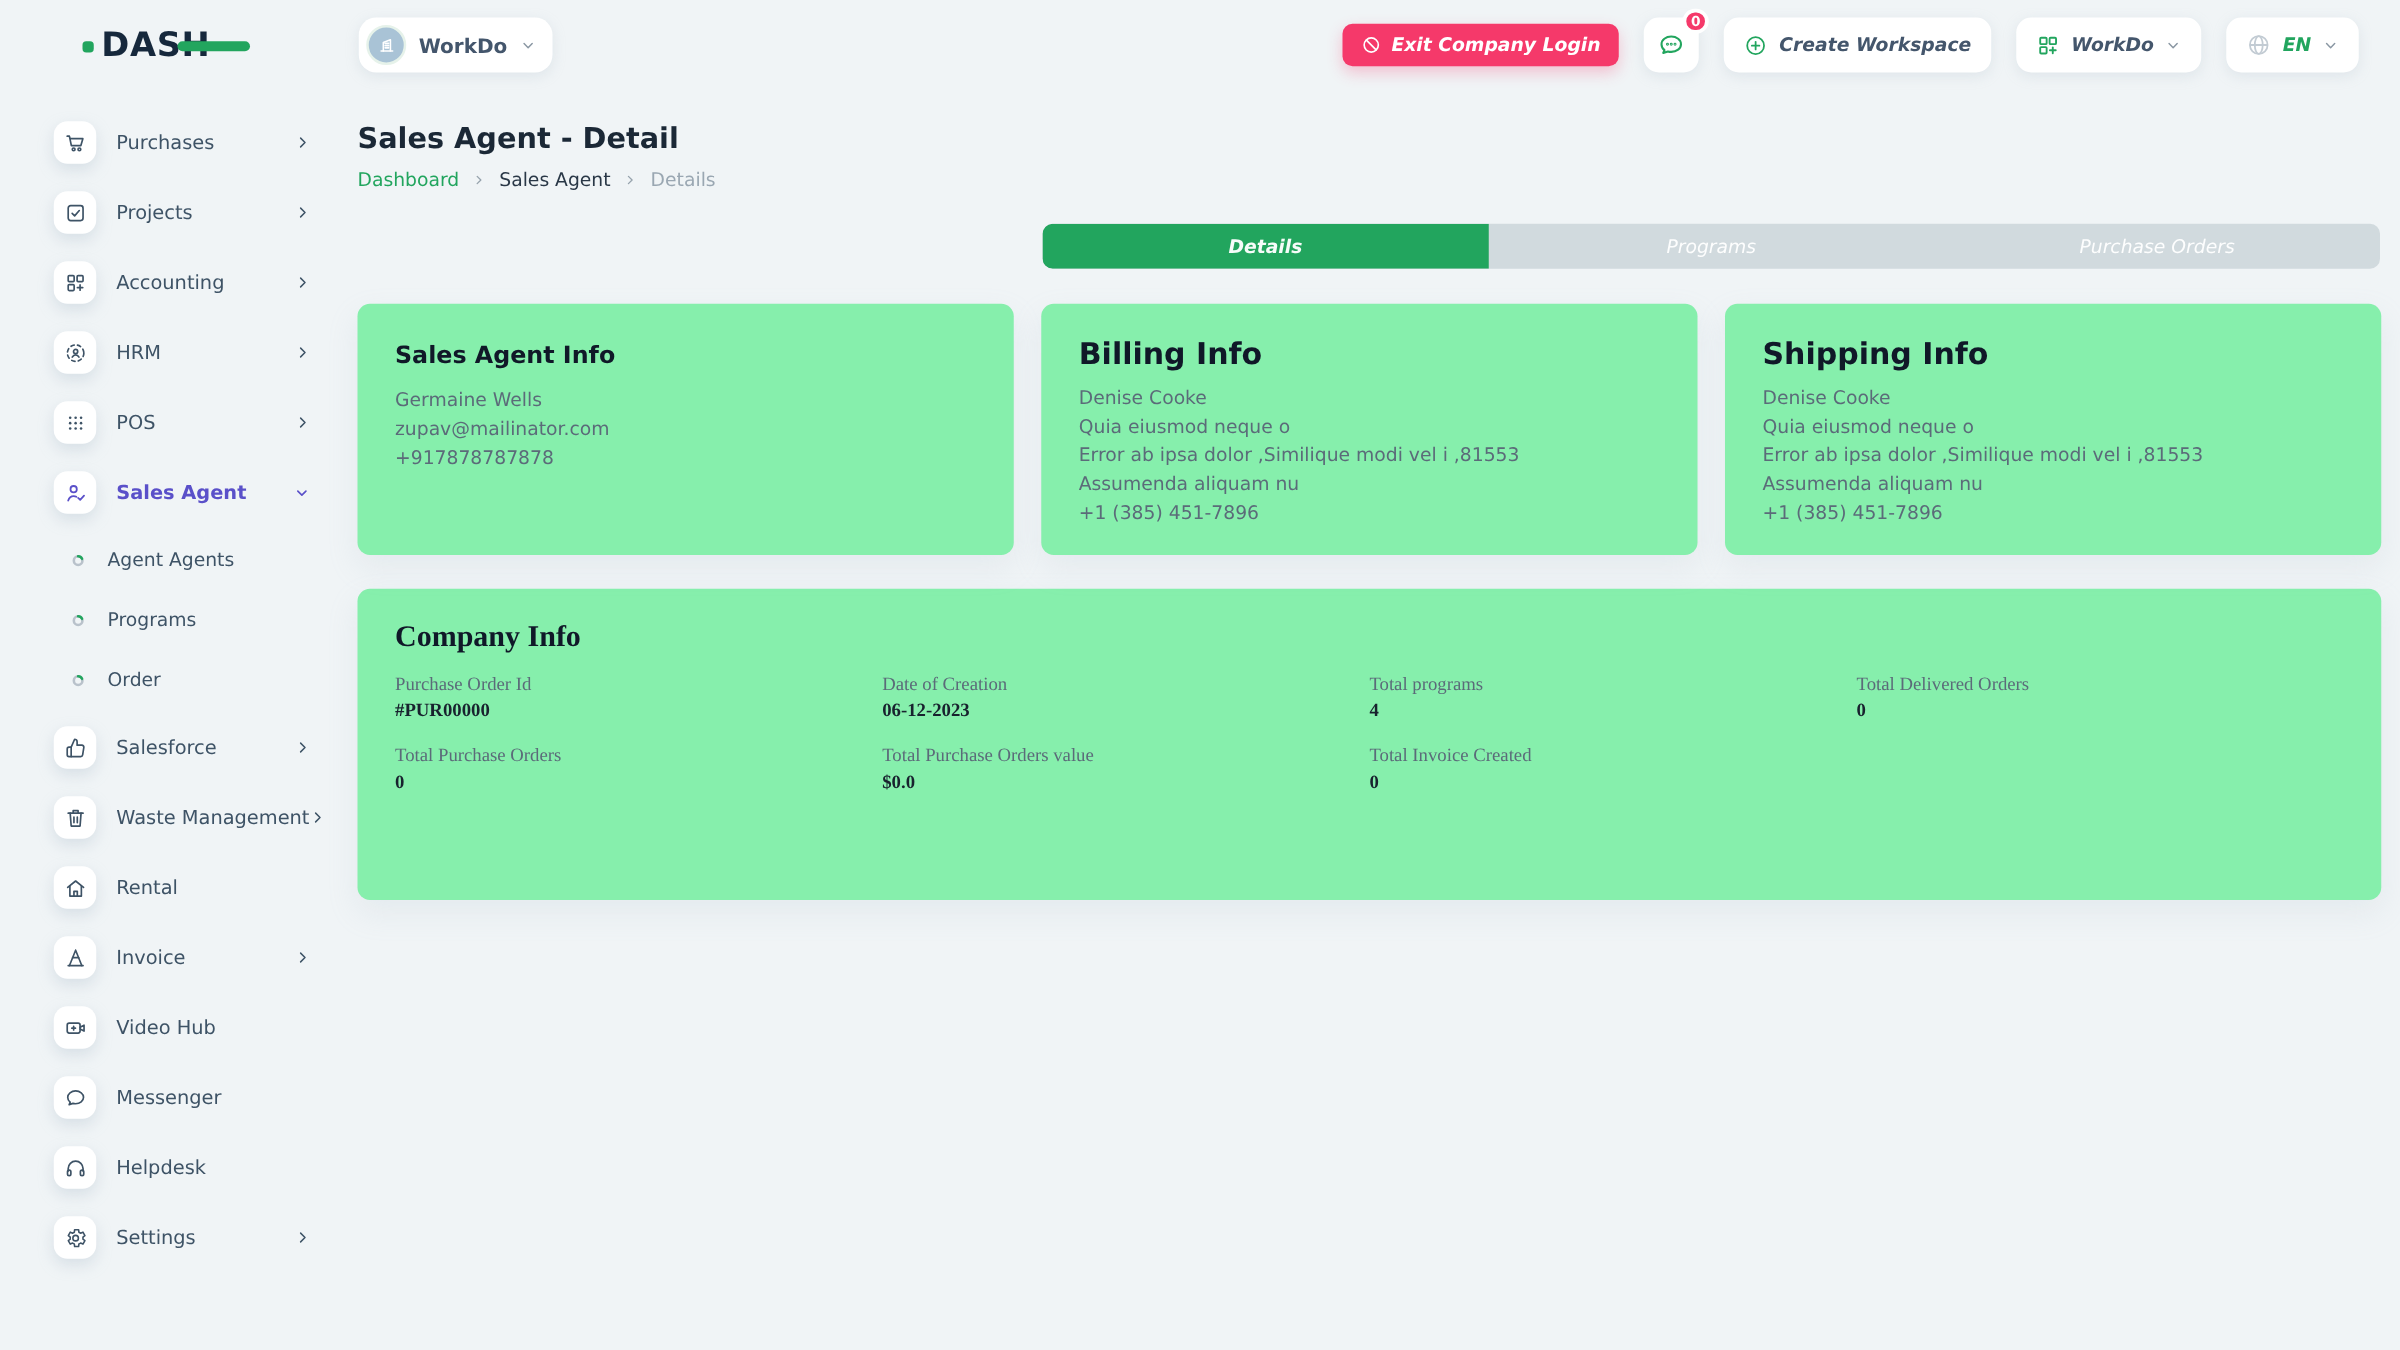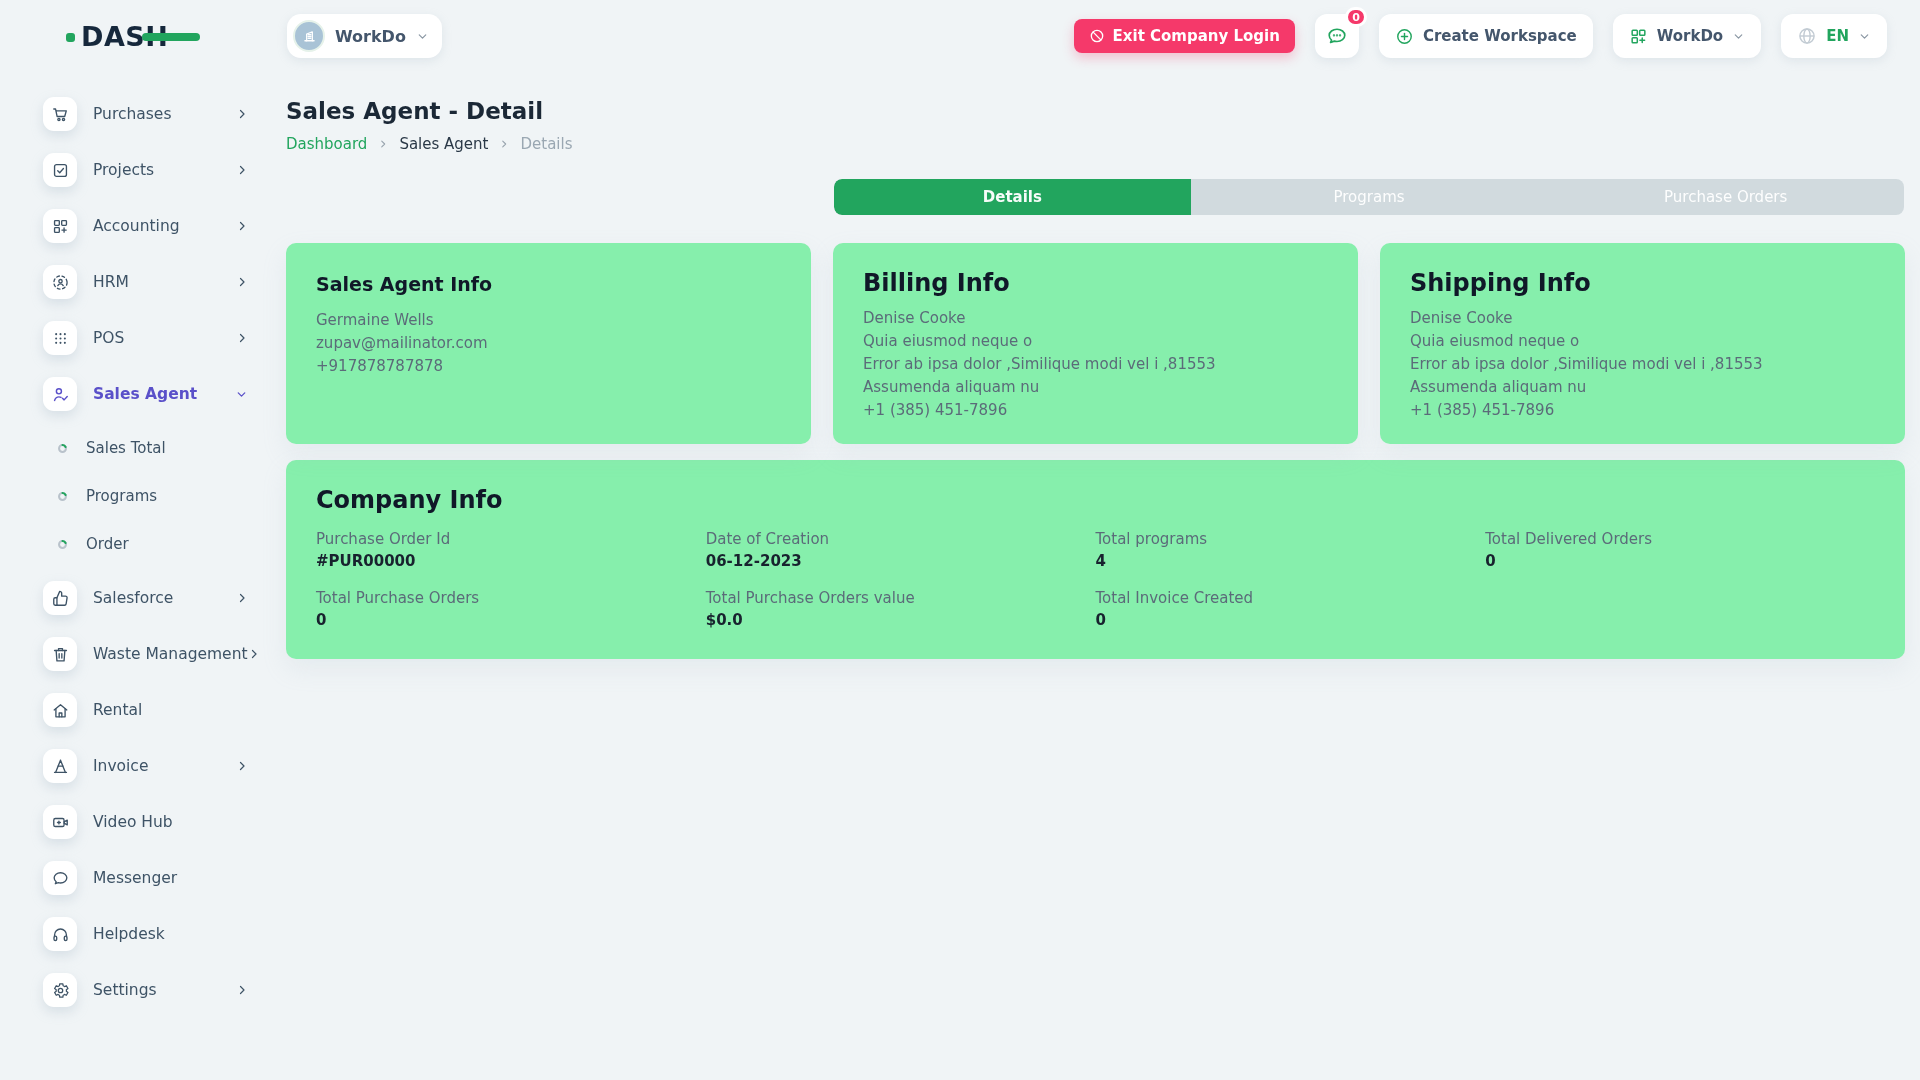--- a/index.html
+++ b/index.html
@@ -2,21 +2,21 @@
 <html><head>
 <meta charset="utf-8">
 <style>
   * { box-sizing: border-box; }
   html,body { margin:0; padding:0; }
   body {
     width:1920px; height:1080px; overflow:hidden; position:relative;
     background:#f0f4f6; color:#1f2e3d;
     font-family:"DejaVu Sans","Liberation Sans",sans-serif;
   }
-  button { font-family:inherit; cursor:pointer; }
+  button { font-family:inherit; cursor:pointer;font-style:italic; }
 
   
   .topbar { position:absolute; top:0; left:0; right:0; height:72px;
     display:flex; align-items:center; padding:0 33px 0 66px; }
   .logo { position:relative; display:flex; align-items:center; gap:6px; width:124px; flex:none; cursor:pointer; }
   .logo-dot { width:9px; height:9px; border-radius:3px; background:#22a55e; margin-top:2px; }
   .logo-text { font-size:27px; font-weight:800; letter-spacing:.5px; color:#16283c; line-height:1; }
   .logo-dash { position:absolute; left:76px; top:50%; transform:translateY(-38%);
     width:58px; height:8px; border-radius:4px; background:#22a55e; }
   .ws-pill { margin-left:97px; display:flex; align-items:center; gap:10px; background:#fff;
@@ -76,21 +76,21 @@
   .tab.active { background:#22a55e; border-radius:8px 0 0 8px; font-weight:600; }
 
   .cards-row { display:flex; gap:22px; margin-top:28px; }
   .card { background:#86efac; border-radius:10px; box-shadow:0 10px 24px rgba(170,186,200,.16);
     padding:26px 30px; }
   .card-small { width:525px; height:201px; }
   .card-title-sm { margin:4px 0 14px; font-size:19px; font-weight:700; color:#101828; }
   .card-title-lg { margin:0 0 10px; font-size:24px; font-weight:700; color:#101828; }
   .card p { margin:0; font-size:15px; color:#5b6b79; line-height:23px; }
 
-  .card-company { width:1619px; height:199px; margin-top:16px; }
+  .card-company { width:1619px; height:249px; margin-top:27px;font-family:Liberation Serif, serif; }
   .company-grid { display:grid; grid-template-columns:repeat(4,1fr); row-gap:19px; margin-top:16px; }
   .flabel { font-size:15px; color:#5b6b79; }
   .fvalue { font-size:15px; font-weight:700; color:#18222e; margin-top:4px; }
 
   svg { display:block; }
 </style>
 </head>
 <body>
 
 <header class="topbar">
@@ -293,21 +293,21 @@
   </div>
 
   <div class="submenu">
     <div class="sub-item">
       <span class="sub-bullet">
         <svg width="11" height="11" viewBox="0 0 24 24" fill="none">
           <circle cx="12" cy="12" r="7.5" stroke="#b9c2cb" stroke-width="4.5"></circle>
           <path d="M12 4.5a7.5 7.5 0 0 1 6.8 4.3" stroke="#22a55e" stroke-width="4.5" stroke-linecap="round"></path>
         </svg>
       </span>
-      <span class="sub-label">Sales Total</span>
+      <span class="sub-label">Agent Agents</span>
     </div>
     <div class="sub-item">
       <span class="sub-bullet">
         <svg width="11" height="11" viewBox="0 0 24 24" fill="none">
           <circle cx="12" cy="12" r="7.5" stroke="#b9c2cb" stroke-width="4.5"></circle>
           <path d="M12 4.5a7.5 7.5 0 0 1 6.8 4.3" stroke="#22a55e" stroke-width="4.5" stroke-linecap="round"></path>
         </svg>
       </span>
       <span class="sub-label">Programs</span>
     </div>

